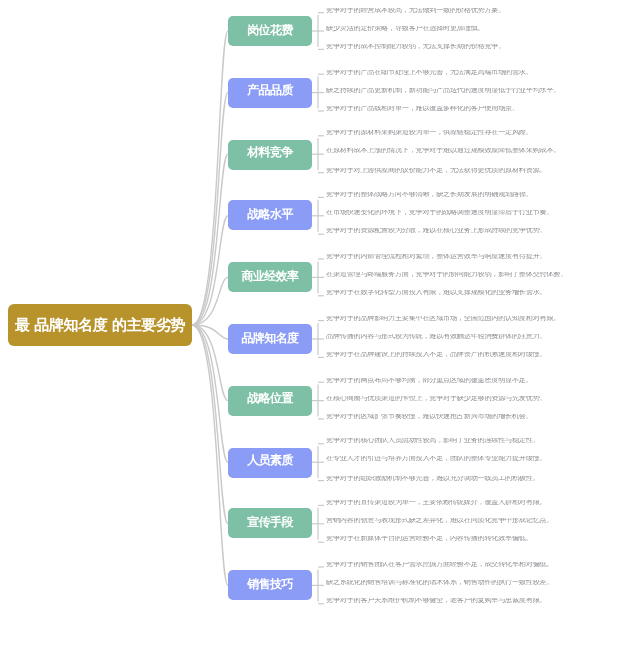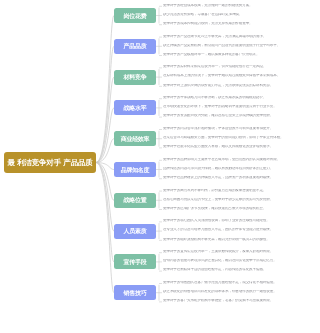--- a/index.html
+++ b/index.html
@@ -142,21 +142,21 @@
         <path d="M156,261.9 L159,261.9"></path>
         <path d="M156,292.7 L156,292.7"></path>
         <path d="M159,284.7 L159,300.7"></path>
         <path d="M159,283.5 L162,283.5"></path>
         <path d="M159,292.7 L162,292.7"></path>
         <path d="M159,301.9 L162,301.9"></path>
         <path d="M156,292.7 L159,292.7"></path>
       </g>
   </svg>
 
-  <div class="root-node">最 利洁竞争对手 产品品质</div>
+  <div class="root-node">最 品牌知名度 的主要劣势</div>
 
   <div id="branch-layer">
       <div class="node-box green" style="left: 114px; top: 8px;">岗位花费</div>
       <div class="details" style="top: 3.7px;">
         <div class="detail-line">竞争对手的经营成本较高，无法做到一致的价格优势方案。</div>
         <div class="detail-line">缺少灵活的定价策略，导致客户在选择时更加谨慎。</div>
         <div class="detail-line">竞争对手的成本控制能力较弱，无法支撑长期的价格竞争。</div>
       </div>
       <div class="node-box blue" style="left: 114px; top: 38.8px;">产品品质</div>
       <div class="details" style="top: 34.5px;">

